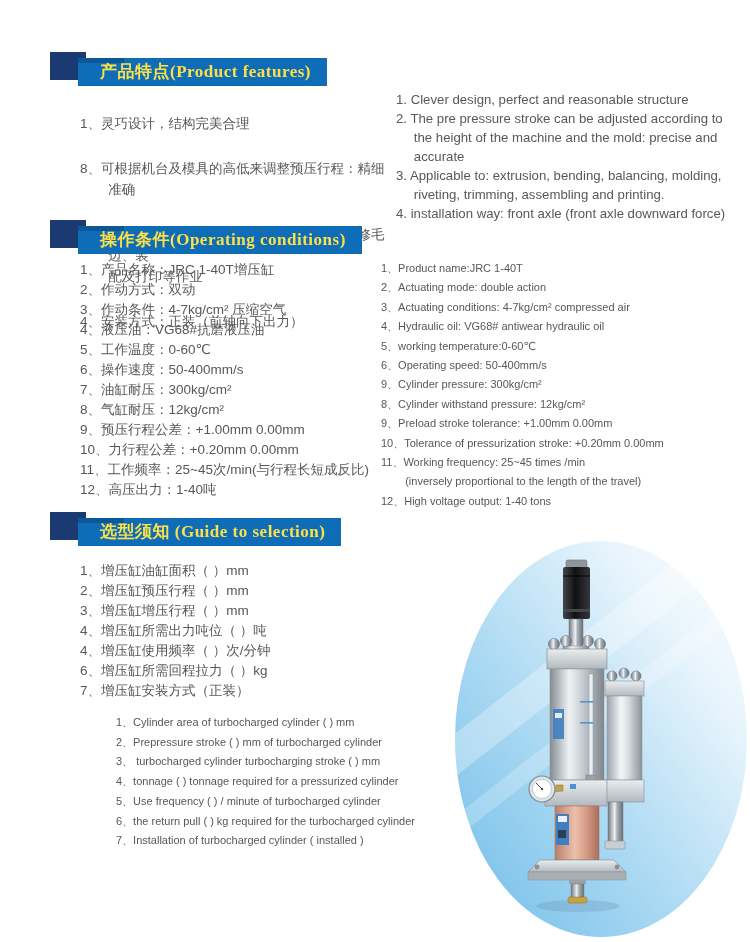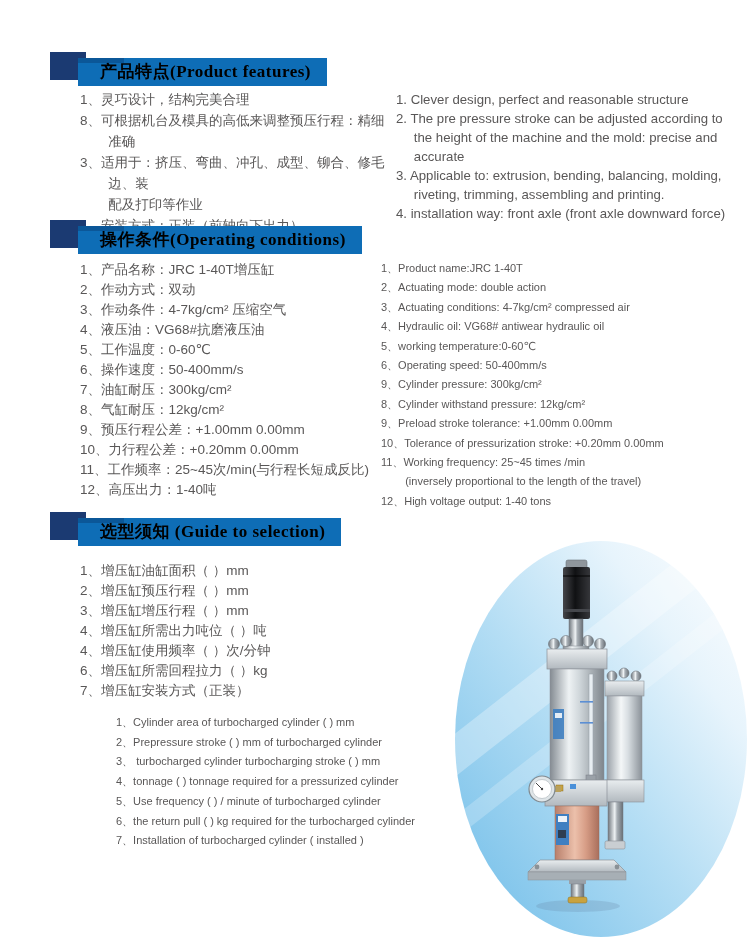--- a/index.html
+++ b/index.html
@@ -7,35 +7,35 @@
   .page {
     position:relative; width:750px; height:942px; background:#ffffff;
     font-family:"Liberation Sans","DejaVu Sans",sans-serif;
     color:#595757; overflow:hidden;
   }
   
   .hdr { position:absolute; height:34px; }
   .hdr-square { position:absolute; left:0; top:0; width:36px; height:28px; background:#1b3a72; }
   .hdr-banner {
     position:absolute; left:28px; top:6px; height:28px; line-height:28px;
-    background:#0e6db6; color:#000000; padding:0 16px 0 22px;
+    background:#0e6db6; color:#fde047; padding:0 16px 0 22px;
     font-family:"Liberation Serif","DejaVu Serif",serif; font-weight:700;
     font-size:17px; letter-spacing:.5px; white-space:nowrap;
   }
   .hdr-banner::before { 
     content:""; position:absolute; left:0; top:0; width:46px; height:5px;
     background:#0a4f8c; opacity:.7;
   }
   
   .list { position:absolute; }
   .li { white-space:pre-wrap; }
   .cn-li { font-size:13.5px; padding-left:2.1em; text-indent:-2.1em; }
   .en-li { font-size:13.2px; padding-left:1.35em; text-indent:-1.35em; }
   .en2-li { font-size:11px; padding-left:2.2em; text-indent:-2.2em; }
-  .lh21 .li { line-height:21px; }
+  .lh21 .li { line-height:21px;margin-top:24px; }
   .lh20 .li { line-height:20px; }
   .lh19 .li { line-height:19px; }
   .lh194 .li { line-height:19.4px; }
   .lh197 .li { line-height:19.7px;margin-left:36px; }
   #cn1 { left:80px; top:89px;  width:314px; }
   #en1 { left:396px; top:90px; width:352px; }
   #cn2 { left:80px; top:260px; width:310px; }
   #en2 { left:381px; top:259px; width:368px; }
   #cn3 { left:80px; top:561px; width:335px; }
   #en3 { left:80px; top:713px; width:400px; }

